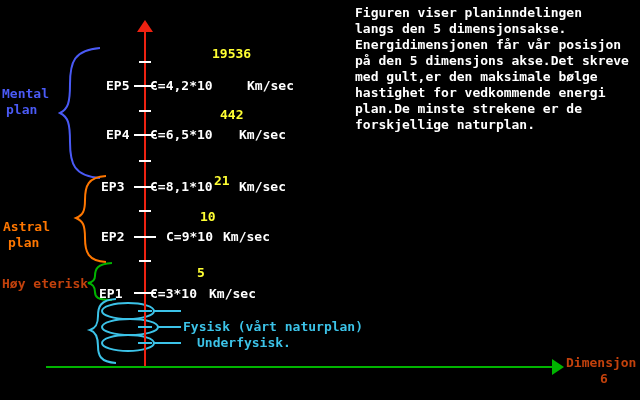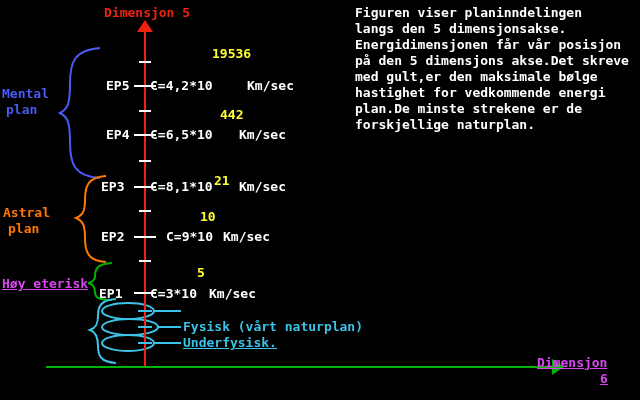--- a/index.html
+++ b/index.html
@@ -4,23 +4,23 @@
 <style>
   html,body{margin:0;padding:0;background:#000;}
   #screen{
     position:relative;width:640px;height:400px;background:#000;overflow:hidden;
     font-family:"DejaVu Sans Mono","Liberation Mono",monospace;
     font-size:13px;font-weight:bold;line-height:16px;
   }
   .t{position:absolute;white-space:pre;}
   .white{color:#ffffff;}
   .red{color:#ee2211;}
-  .green{color:#d946ef;text-decoration:underline;}
+  .green{color:#c2410c;}
   .blue{color:#4a5af5;}
-  .orange{color:#ff7700;}
+  .orange{color:#ff7700;margin-top:14px;}
   .cyan{color:#3cc3e8;}
   .yellow{color:#ffff33;}
   .vaxis{position:absolute;left:144px;top:30px;width:2px;height:337px;background:#ee2211;}
   .vaxis-arrow{position:absolute;left:137px;top:20px;width:0;height:0;
     border-left:8px solid transparent;border-right:8px solid transparent;border-bottom:12px solid #ee2211;}
   .haxis{position:absolute;left:46px;top:366px;width:508px;height:2px;background:#00b400;}
   .haxis-arrow{position:absolute;left:552px;top:359px;width:0;height:0;
     border-top:8px solid transparent;border-bottom:8px solid transparent;border-left:12px solid #00b400;}
   .tick-main{position:absolute;left:134px;width:22px;height:2px;background:#fff;}
   .tick-small{position:absolute;left:139px;width:12px;height:2px;background:#fff;}
@@ -38,27 +38,26 @@
     <path d="M 112 263 C 97 264 95 269 95 276 C 95 280 93 282 88 283 C 93 284 95 287 95 292 C 95 297 97 300 112 300" fill="none" stroke="#00b400" stroke-width="2"></path>
     <path d="M 116 299 C 100 300 98 307 98 316 C 98 324 96 328 90 330 C 96 332 98 337 98 346 C 98 355 100 362 116 363" fill="none" stroke="#3cc3e8" stroke-width="2"></path>
     <ellipse cx="128" cy="311" rx="26" ry="8" fill="none" stroke="#3cc3e8" stroke-width="2"></ellipse>
     <ellipse cx="130" cy="327" rx="28" ry="8" fill="none" stroke="#3cc3e8" stroke-width="2"></ellipse>
     <ellipse cx="128" cy="343" rx="26" ry="8" fill="none" stroke="#3cc3e8" stroke-width="2"></ellipse>
     <line x1="154" y1="311" x2="181" y2="311" stroke="#3cc3e8" stroke-width="2"></line>
     <line x1="158" y1="327" x2="181" y2="327" stroke="#3cc3e8" stroke-width="2"></line>
     <line x1="154" y1="343" x2="181" y2="343" stroke="#3cc3e8" stroke-width="2"></line>
   </svg>
 
-  <div class="t red" style="left:104px;top:5px;">Dimensjon 5</div>
   <div class="vaxis-arrow"></div>
   <div class="vaxis"></div>
 
   <div class="haxis"></div>
   <div class="haxis-arrow"></div>
-  <div class="t green" style="left:537px;top:355px;">Dimensjon</div>
+  <div class="t green" style="left:566px;top:355px;">Dimensjon</div>
   <div class="t green" style="left:600px;top:371px;">6</div>
 
   <div class="tick-small" style="top:61px;"></div>
   <div class="tick-main" style="top:85px;"></div>
   <div class="tick-small" style="top:110px;"></div>
   <div class="tick-main" style="top:134px;"></div>
   <div class="tick-small" style="top:160px;"></div>
   <div class="tick-main" style="top:186px;"></div>
   <div class="tick-small" style="top:210px;"></div>
   <div class="tick-main" style="top:236px;"></div>
@@ -93,21 +92,21 @@
   <div class="t white" style="left:150px;top:229px;margin-left:16px;">C=9*10</div>
   <div class="t yellow" style="left:200px;top:209px;">10</div>
   <div class="t white" style="left:223px;top:229px;">Km/sec</div>
 
   <div class="t white" style="left:99px;top:286px;">EP1</div>
   <div class="t white" style="left:150px;top:286px;">C=3*10</div>
   <div class="t yellow" style="left:197px;top:265px;">5</div>
   <div class="t white" style="left:209px;top:286px;">Km/sec</div>
 
   <div class="t cyan" style="left:183px;top:319px;">Fysisk (vårt naturplan)</div>
-  <div class="t cyan" style="left:183px;top:335px;text-decoration:underline;">Underfysisk.</div>
+  <div class="t cyan" style="left:197px;top:335px;">Underfysisk.</div>
 
   <div>
     <div class="t white" style="left:355px;top:5px;">Figuren viser planinndelingen</div>
     <div class="t white" style="left:355px;top:21px;">langs den 5 dimensjonsakse.</div>
     <div class="t white" style="left:355px;top:37px;">Energidimensjonen får vår posisjon</div>
     <div class="t white" style="left:355px;top:53px;">på den 5 dimensjons akse.Det skreve</div>
     <div class="t white" style="left:355px;top:69px;">med gult,er den maksimale bølge</div>
     <div class="t white" style="left:355px;top:85px;">hastighet for vedkommende energi</div>
     <div class="t white" style="left:355px;top:101px;">plan.De minste strekene er de</div>
     <div class="t white" style="left:355px;top:117px;">forskjellige naturplan.</div>

